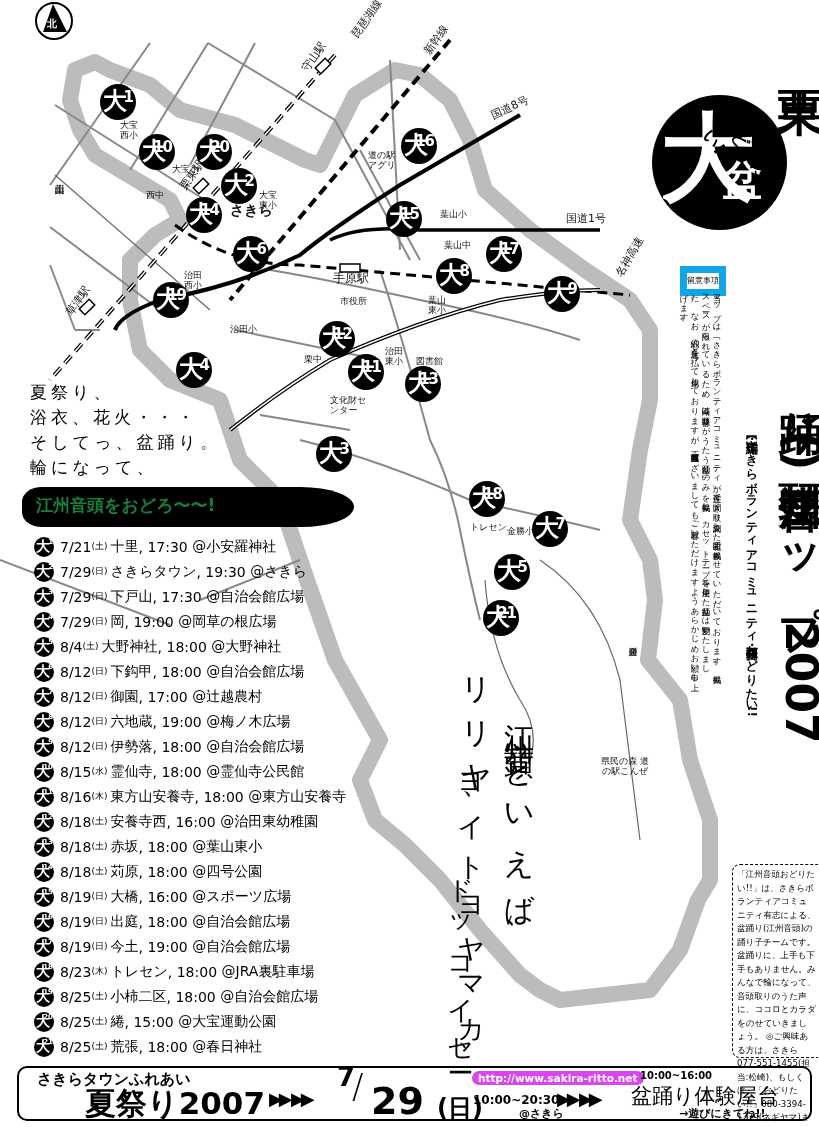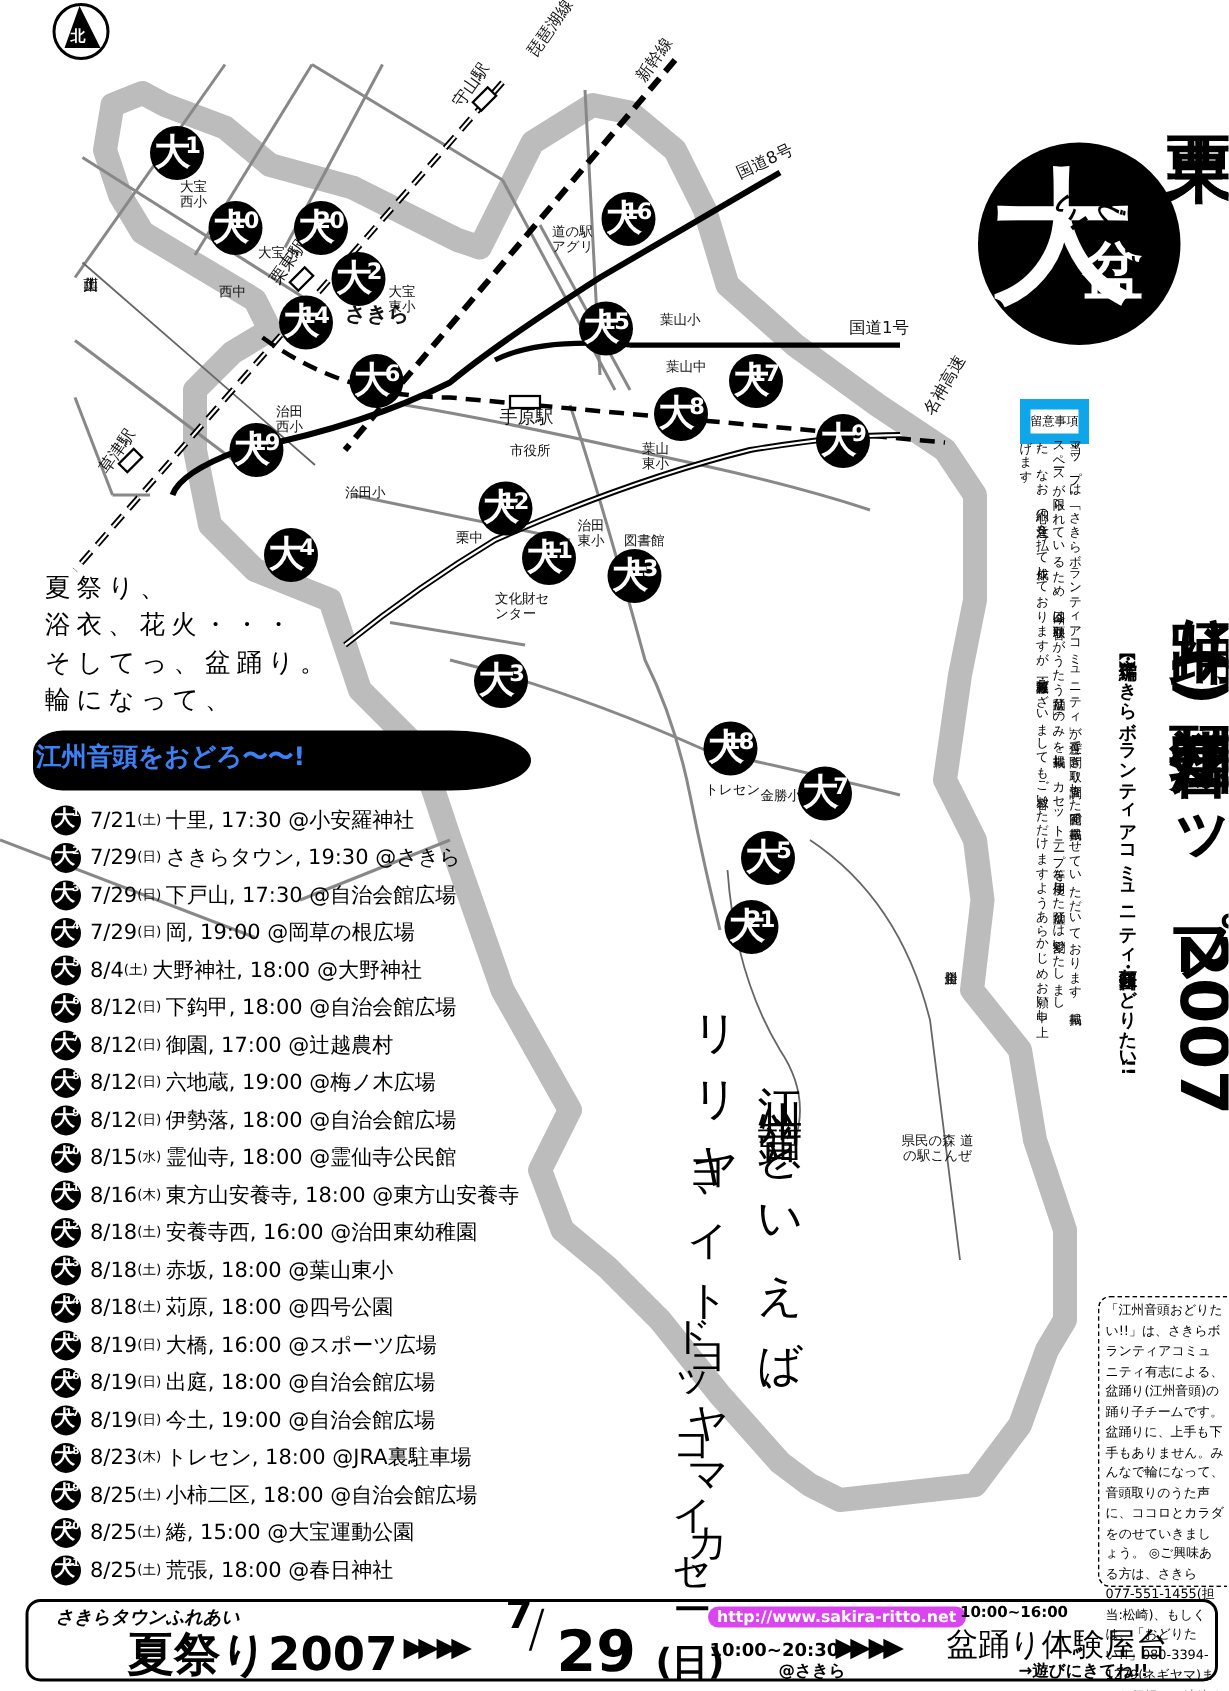--- a/index.html
+++ b/index.html
@@ -15,31 +15,31 @@
   .title-v{writing-mode:vertical-rl;}
   .logo-circle{position:absolute;left:652px;top:95px;width:135px;height:135px;border-radius:50%;background:#000;}
   .logo-bon{position:absolute;left:722px;top:153px;font-size:40px;font-weight:900;color:#fff;}
   .logo-dai{position:absolute;left:660px;top:110px;font-size:96px;font-weight:900;color:#fff;line-height:96px;}
   .arc-text{position:absolute;font-size:17px;font-weight:bold;}
   .notice-box{position:absolute;left:680px;top:266px;width:32px;height:16px;border:7px solid #0ea5e9;font-size:8px;text-align:center;line-height:16px;}
   .notice-text{position:absolute;left:678px;top:288px;height:390px;font-size:8.4px;line-height:11px;writing-mode:vertical-rl;}
   .credit{position:absolute;left:763px;top:430px;writing-mode:vertical-rl;font-size:12px;font-weight:bold;line-height:14px;}
   .brush{position:absolute;font-family:"DejaVu Serif",serif;font-size:17px;line-height:22px;letter-spacing:4px;}
   .banner{position:absolute;left:22px;top:487px;width:332px;height:40px;background:#000;border-radius:30px 80px 80px 30px / 22px 30px 30px 22px;}
-  .banner-text{position:absolute;left:24px;top:495px;color:#3b82f6;font-size:17px;font-weight:bold;line-height:20px;}
+  .banner-text{position:absolute;left:36px;top:495px;color:#15803d;font-size:17px;font-weight:bold;line-height:20px;}
   .sched{position:absolute;left:34px;top:534px;}
   .sched-row{position:relative;height:25px;display:flex;align-items:center;font-size:14px;white-space:nowrap;}
   .sched-icon{width:20px;height:20px;border-radius:50%;background:#000;color:#fff;position:relative;margin-right:6px;flex:none;}
   .sched-icon .g{position:absolute;left:2px;top:-1px;font-size:14px;font-weight:bold;line-height:20px;}
   .sched-icon .n{position:absolute;right:1px;top:1px;font-size:7px;font-weight:bold;line-height:8px;}
   .sched-dow{font-size:9px;margin:0 3px 0 0;}
   .song{position:absolute;writing-mode:vertical-rl;font-family:"DejaVu Serif",serif;font-size:30px;line-height:42px;letter-spacing:10px;}
   .infobox{position:absolute;left:732px;top:864px;width:86px;height:194px;border:1px dashed #000;border-right:none;border-radius:8px 0 0 8px;font-size:8.6px;line-height:13.5px;padding:3px 2px 0 4px;box-sizing:border-box;}
   .footer{position:absolute;left:17px;top:1066px;width:795px;height:55px;border:2px solid #000;border-radius:10px;box-sizing:border-box;}
-  .footer .sub{position:absolute;left:18px;top:2px;font-size:12px;font-weight:bold;font-style:italic;}
+  .footer .sub{position:absolute;left:18px;top:2px;font-size:15px;font-weight:bold;}
   .footer .main{position:absolute;left:18px;top:18px;font-size:31px;font-weight:900;line-height:34px;margin-left:48px;}
   .footer .arrows{position:absolute;font-size:18px;font-weight:bold;letter-spacing:-4px;}
   .footer .date7{position:absolute;left:318px;top:-6px;font-size:26px;font-weight:900;}
   .footer .slash{position:absolute;left:333px;top:-2px;font-size:34px;font-weight:300;}
   .footer .date29{position:absolute;left:352px;top:14px;font-size:38px;font-weight:900;line-height:38px;}
   .footer .dow{position:absolute;left:418px;top:24px;font-size:24px;font-weight:900;}
   .footer .url{position:absolute;left:453px;top:3px;background:#d946ef;color:#fff;border-radius:10px;font-size:10.5px;font-weight:bold;padding:1px 6px;}
   .footer .time{position:absolute;left:454px;top:25px;font-size:12px;font-weight:bold;}
   .footer .place{position:absolute;left:500px;top:38px;font-size:11px;font-weight:bold;}
   .footer .rtime{position:absolute;left:621px;top:2px;font-size:10px;font-weight:bold;}

